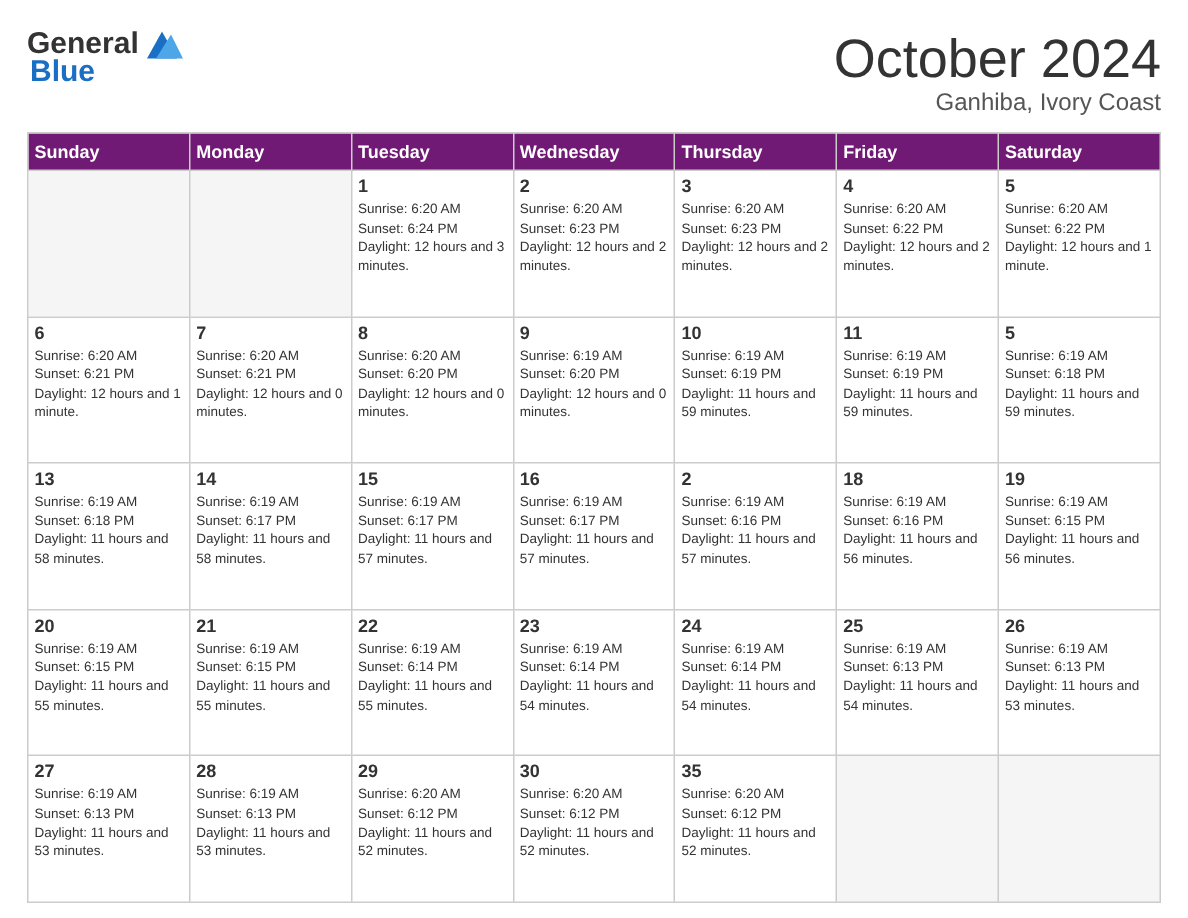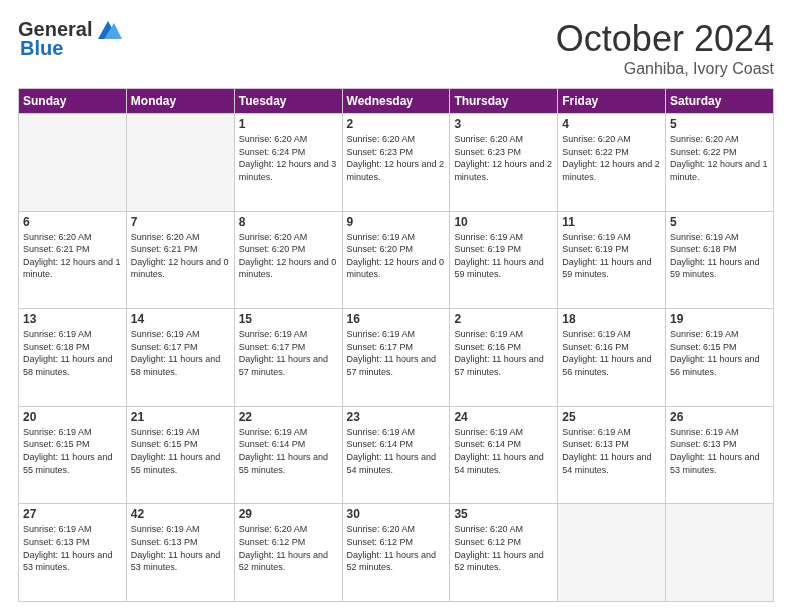--- a/index.html
+++ b/index.html
@@ -295,21 +295,21 @@
           </td>
         </tr>
         <tr>
           <td>
             <span class="day-num">27</span>
             <div class="day-detail">Sunrise: 6:19 AM
 Sunset: 6:13 PM
 Daylight: 11 hours and 53 minutes.</div>
           </td>
           <td>
-            <span class="day-num">42</span>
+            <span class="day-num">28</span>
             <div class="day-detail">Sunrise: 6:19 AM
 Sunset: 6:13 PM
 Daylight: 11 hours and 53 minutes.</div>
           </td>
           <td>
             <span class="day-num">29</span>
             <div class="day-detail">Sunrise: 6:20 AM
 Sunset: 6:12 PM
 Daylight: 11 hours and 52 minutes.</div>
           </td>

